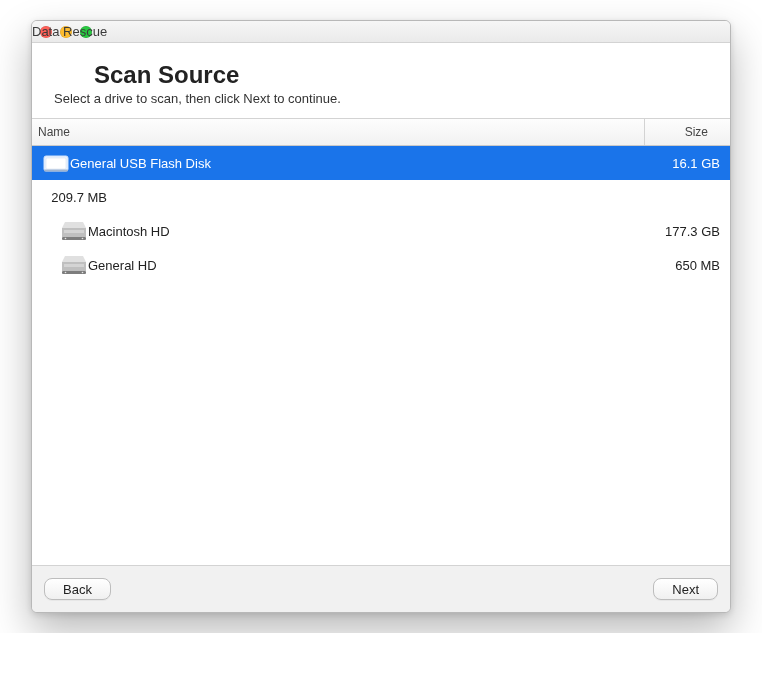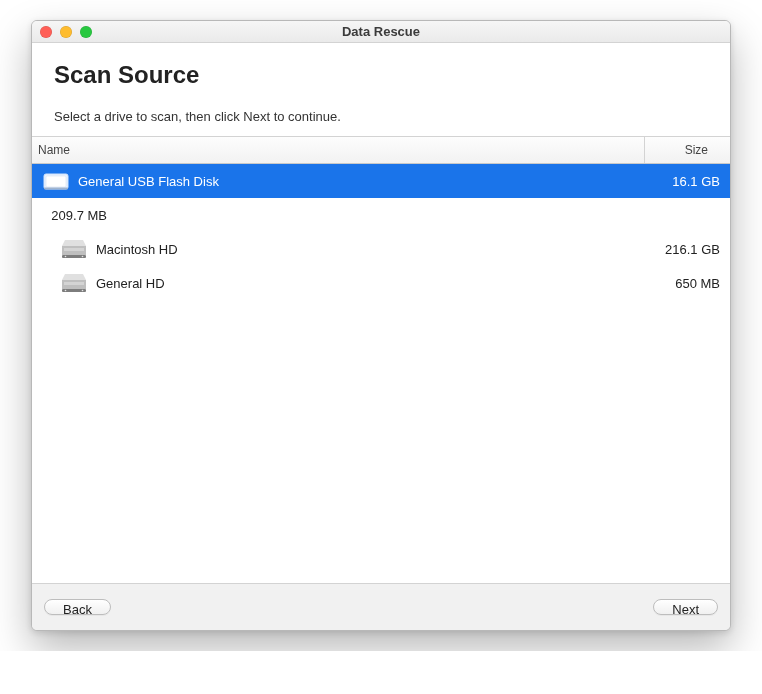--- a/index.html
+++ b/index.html
@@ -35,37 +35,36 @@
     .tl {
       width: 12px; height: 12px;
       border-radius: 50%;
     }
     .tl.red { background:#ff5f57; box-shadow: inset 0 0 0 0.5px rgba(0,0,0,0.15);}
     .tl.yellow { background:#febc2e; box-shadow: inset 0 0 0 0.5px rgba(0,0,0,0.15);}
     .tl.green { background:#28c840; box-shadow: inset 0 0 0 0.5px rgba(0,0,0,0.15);}
     .title {
       position: absolute;
       left: 0; right: 0;
-      text-align: center;
       font-size: 13px;
       color: #3b3b3b;
       pointer-events: none;
-      font-weight: bold;
     }
     .header {
       padding: 18px 22px 12px;
       background: #fff;
     }
     .header h1 {
       font-size: 24px;
       font-weight: 700;
       color: #222;
+      margin-left: 40px;
     }
     .subtitle {
-      margin-top: 20px;
+      margin-top: 2px;
       font-size: 13px;
       color: #333;
     }
     .col-headers {
       display: flex;
       background: linear-gradient(#fdfdfd, #f2f2f2);
       border-top: 1px solid #d3d3d3;
       border-bottom: 1px solid #c9c9c9;
       font-size: 12px;
       color: #444;
@@ -100,21 +99,21 @@
       align-items: center;
       font-size: 13px;
       height: 34px;
       color: #222;
       cursor: default;
     }
     .row .name {
       flex: 1;
       display: flex;
       align-items: center;
-      gap: 8px;
+      gap: 0;
     }
     .row .size {
       width: 85px;
       text-align: right;
       padding-right: 10px;
     }
     .row.selected {
       background: #1a74ea;
       color: #fff;
     }
@@ -131,21 +130,21 @@
       height: 46px;
       background: #f1f1f1;
       display: flex;
       align-items: center;
       justify-content: space-between;
       padding: 0 12px;
     }
     .btn {
       font-size: 13px;
       padding: 2px 18px;
-      height: 16px;
+      height: 22px;
       border-radius: 8px;
       background: linear-gradient(#ffffff, #f0f0f0);
       border: 1px solid #bdbdbd;
       color: #222;
       cursor: pointer;
       box-shadow: 0 1px 0 rgba(0,0,0,0.04);
     }
     
     .usb-icon rect.body { fill:#e6f0fb; stroke:#b4c8e0; }
     .hdd-icon .top { fill:#e0e0e0; }
@@ -200,21 +199,21 @@
               <polygon class="top" points="4,2 22,2 25,8 1,8"></polygon>
               <rect class="front" x="1" y="8" width="24" height="9"></rect>
               <rect class="base" x="1" y="17" width="24" height="3" rx="1"></rect>
               <circle cx="4.5" cy="18.5" r="0.8" fill="#e6e6e6"></circle>
               <circle cx="21.5" cy="18.5" r="0.8" fill="#e6e6e6"></circle>
               <rect x="3" y="10" width="20" height="3" fill="#d4d4d4"></rect>
             </svg>
           </span>
           <span>Macintosh HD</span>
         </div>
-        <div class="size">216.1 GB</div>
+        <div class="size">177.3 GB</div>
       </div>
       <div class="row">
         <div class="name indent-1">
           <span class="icon">
             <svg class="hdd-icon" width="26" height="22" viewBox="0 0 26 22">
               <polygon class="top" points="4,2 22,2 25,8 1,8"></polygon>
               <rect class="front" x="1" y="8" width="24" height="9"></rect>
               <rect class="base" x="1" y="17" width="24" height="3" rx="1"></rect>
               <circle cx="4.5" cy="18.5" r="0.8" fill="#e6e6e6"></circle>
               <circle cx="21.5" cy="18.5" r="0.8" fill="#e6e6e6"></circle>

